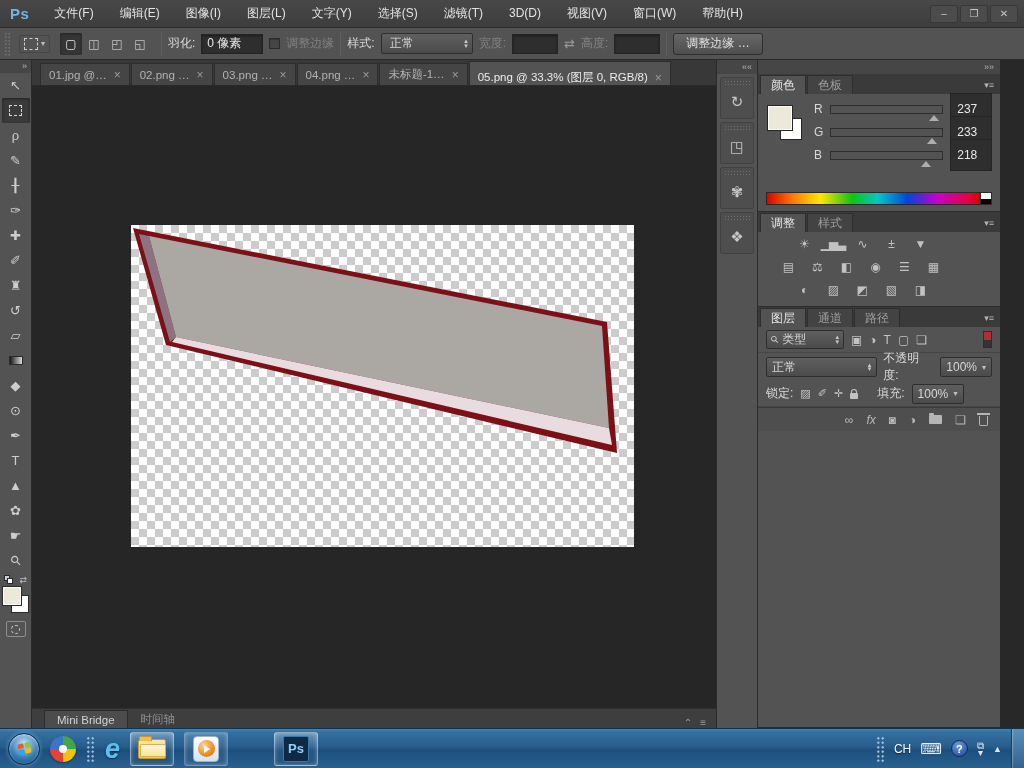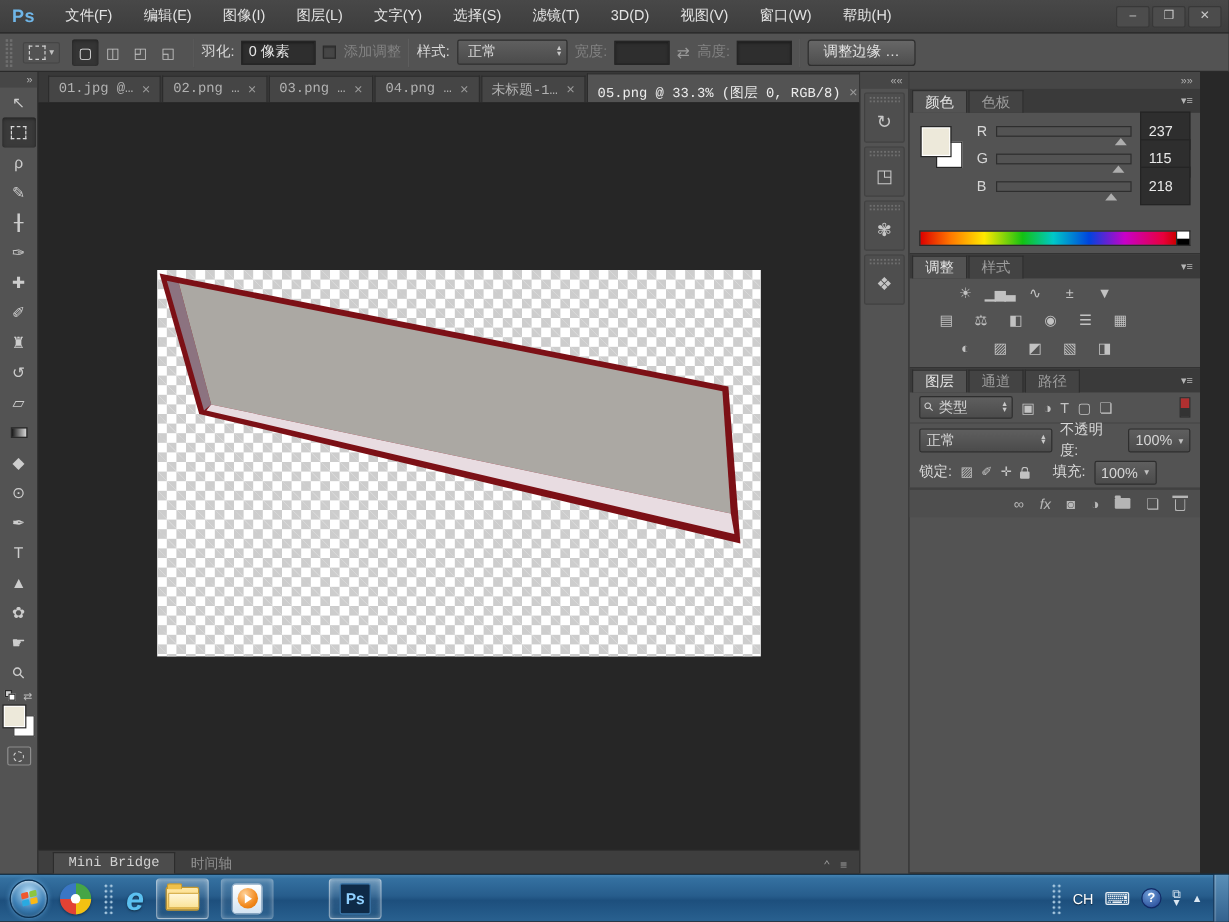--- a/index.html
+++ b/index.html
@@ -49,21 +49,21 @@
   .mini-fgbg i { position:absolute; width:6px; height:6px; background:#cfcfcf; border:1px solid #2a2a2a; }
   .mini-fgbg i:last-child { left:3px; top:3px; background:#fff; }
   .swap-mini { color:#bdbdbd; font-size:9px; }
   .fgbg { position:relative; width:26px; height:26px; margin-top:2px; }
   .fg-swatch { position:absolute; left:0; top:0; width:18px; height:18px; background:#EDE9DA; border:1px solid #fff; outline:1px solid #2a2a2a; z-index:2; }
   .bg-swatch { position:absolute; right:0; bottom:0; width:18px; height:18px; background:#fff; border:1px solid #2a2a2a; }
   .quickmask { margin-top:8px; width:20px; height:16px; border:1px solid #8e8e8e; border-radius:2px; display:flex; align-items:center; justify-content:center; }
   .qm-circle { width:9px; height:9px; border:1px dashed #cfcfcf; border-radius:50%; }
 
   
-  .docarea { width:684px; display:flex; flex-direction:column; background:#262626;font-family:Liberation Mono, monospace; }
+  .docarea { width:684px; display:flex; flex-direction:column; background:#262626; }
   .tabbar { height:26px; background:#383838; display:flex; align-items:flex-end; border-bottom:1px solid #2a2a2a; padding-left:8px; }
   .doctab { height:22px; background:#454545; border:1px solid #2c2c2c; border-bottom:none; color:#b2b2b2; display:flex; align-items:center; gap:7px; padding:0 8px; margin-right:1px; font-size:11.5px; white-space:nowrap; }
   .doctab.active { background:#535353; color:#ececec; height:24px;align-items:flex-end; }
   .tab-close { color:#9a9a9a; font-size:12px; }
   .canvas { position:relative; flex:1; background:#262626; overflow:hidden; }
   .checker { position:absolute; left:99px; top:139px; width:503px; height:322px;
     background-color:#fff;
     background-image:linear-gradient(45deg,#cdcdcd 25%,transparent 25%,transparent 75%,#cdcdcd 75%),
                      linear-gradient(45deg,#cdcdcd 25%,transparent 25%,transparent 75%,#cdcdcd 75%);
     background-size:16px 16px; background-position:0 0,8px 8px; }
@@ -212,21 +212,21 @@
   <div class="mode-group">
     <span class="mode-btn active">▢</span>
     <span class="mode-btn">◫</span>
     <span class="mode-btn">◰</span>
     <span class="mode-btn">◱</span>
   </div>
   <span class="sep"></span>
   <span class="opt-label">羽化:</span>
   <input class="txt-input w60" value="0 像素" style="">
   <span class="checkbox"></span>
-  <span class="opt-label disabled">添加调整</span>
+  <span class="opt-label disabled">调整边缘</span>
   <span class="sep"></span>
   <span class="opt-label">样式:</span>
   <span class="dropdown" style="width:92px">
     <span>正常</span>
     <span class="dd-spin" style="margin-left:auto">
         <span>▴</span>
         <span>▾</span>
       </span>
   </span>
   <span class="opt-label disabled">宽度:</span>
@@ -403,21 +403,21 @@
           <span class="cp-bg"></span>
         </div>
         <div class="ch-row ch-r">
           <span class="ch-label">R</span>
           <span class="ch-slider"><span class="ch-track"></span><span class="ch-thumb"></span></span>
           <span class="ch-value">237</span>
         </div>
         <div class="ch-row ch-g">
           <span class="ch-label">G</span>
           <span class="ch-slider"><span class="ch-track"></span><span class="ch-thumb"></span></span>
-          <span class="ch-value">115</span>
+          <span class="ch-value">233</span>
         </div>
         <div class="ch-row ch-b">
           <span class="ch-label">B</span>
           <span class="ch-slider"><span class="ch-track"></span><span class="ch-thumb"></span></span>
           <span class="ch-value">218</span>
         </div>
       </div>
       <div class="spectrum-row" style="margin-bottom:6px">
         <span class="spectrum"></span>
         <span class="spec-bw">

